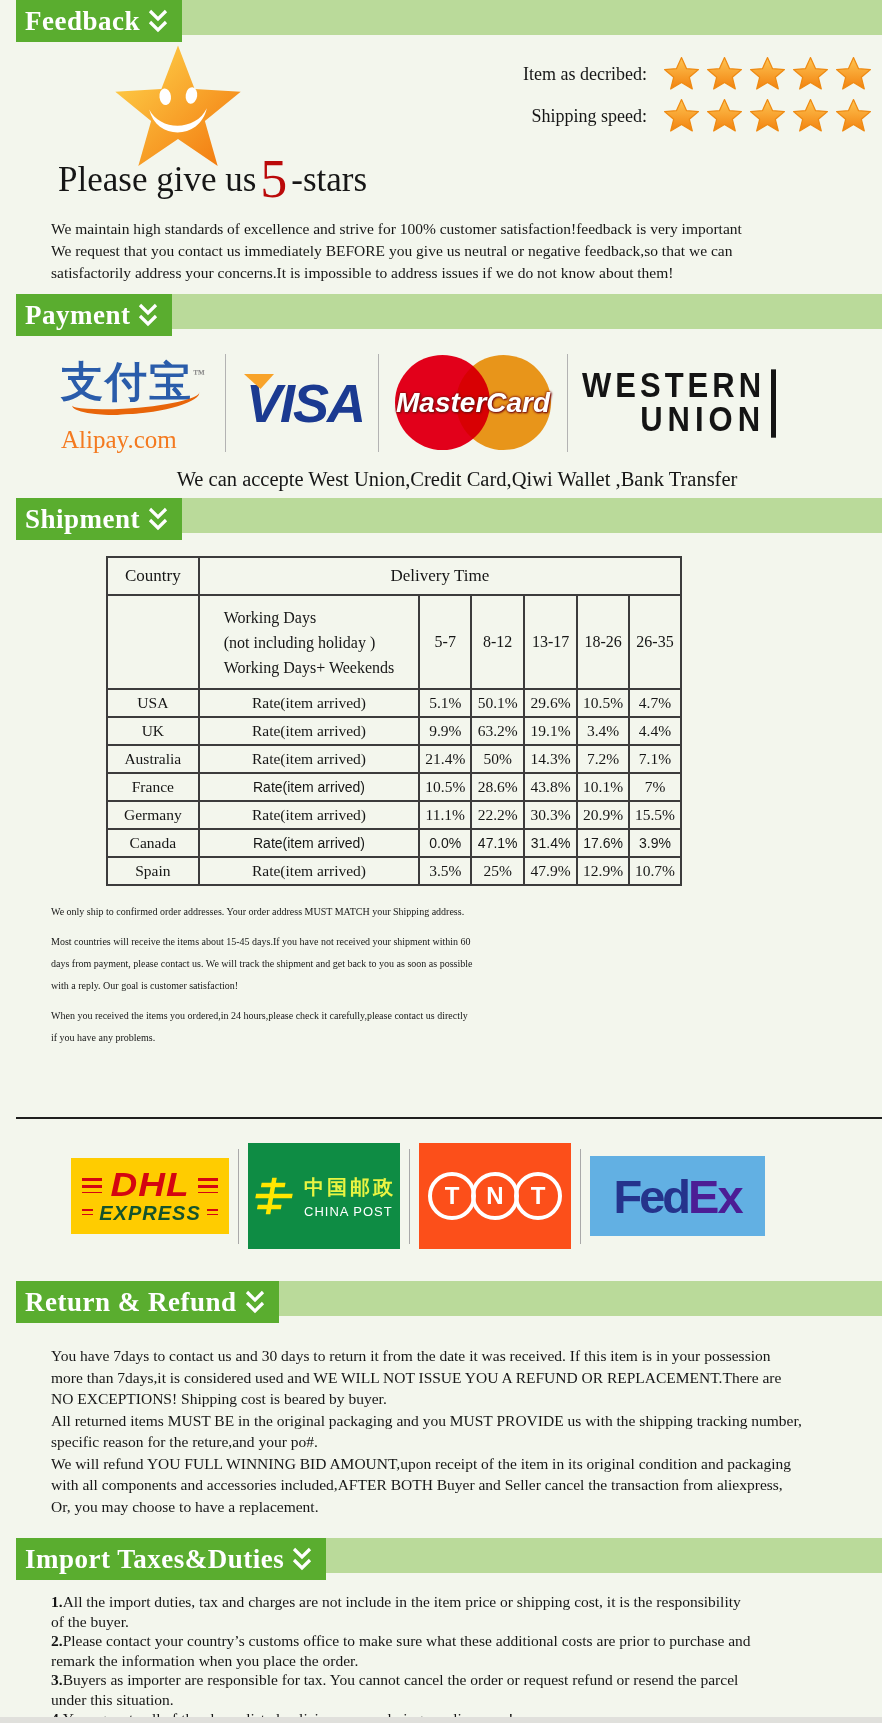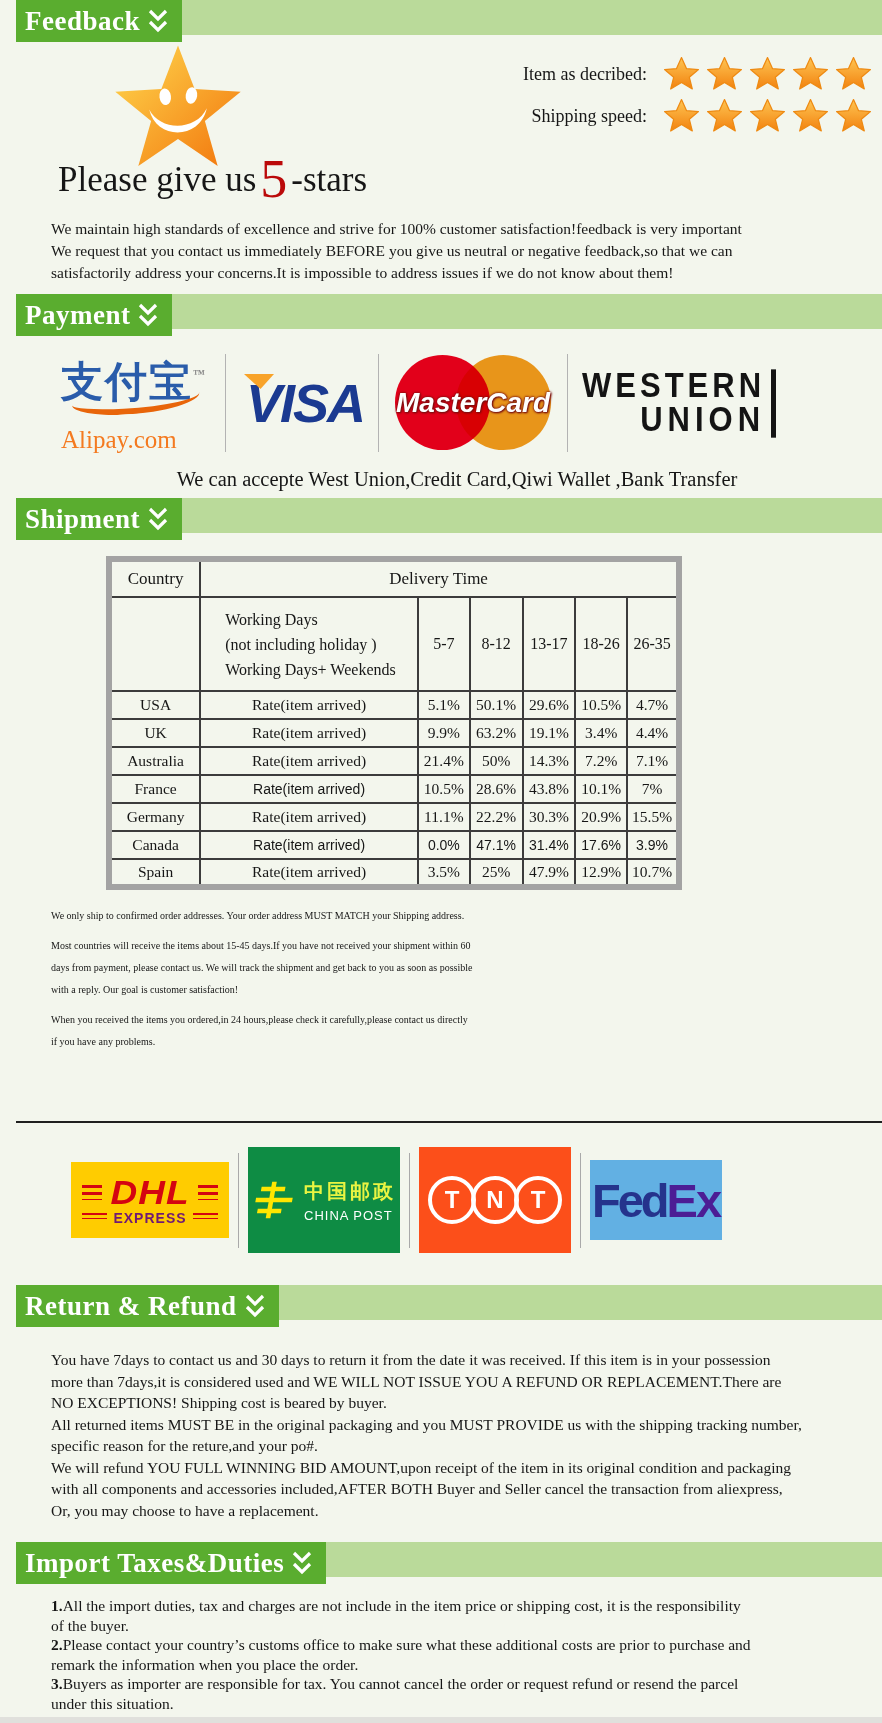--- a/index.html
+++ b/index.html
@@ -47,21 +47,21 @@
         text-shadow:0 0 3px #7a1010,0 0 2px #7a1010,1px 1px 2px #7a1010;}
   .wu{font-family:"Liberation Sans",sans-serif;font-weight:bold;color:#141414;text-align:right;
       border-right:5px solid #141414;padding-right:6px;line-height:.98;transform:scaleY(1.12);}
   .wu .l1{font-size:31px;letter-spacing:4px;}
   .wu .l2{font-size:31px;letter-spacing:5px;}
   .accept{margin-top:14px;text-align:center;font-size:20.5px;}
 
   
   .shipment-banner{margin-top:7px;}
   table.ship{border-collapse:collapse;margin:16px 0 0 90px;width:576px;
-             border:6px solid #a3a3a3;font-size:15.5px;}
+             border:2px solid #a3a3a3;font-size:15.5px;}
   table.ship td{border:2px solid #3c3c3c;text-align:center;vertical-align:middle;padding:0 2px;}
   tr.h1{height:38px;}  tr.h1 td{font-size:17px;}
   tr.h2{height:94px;}  tr.h2 td{font-size:16px;text-align:center;}
   tr.h2 td.wd{text-align:left;padding-left:24px;line-height:25px;}
   tr.r{height:28px;}
   table.ship tr:nth-child(6) td:nth-child(2){font-family:"Liberation Sans",sans-serif;font-size:14px;}
   table.ship tr:nth-child(8) td:not(:first-child){font-family:"Liberation Sans",sans-serif;font-size:14px;}
   .ship-notes{margin:15px 35px 0 35px;font-size:10px;line-height:22px;}
   .ship-notes .para{margin-bottom:8px;}
   .hr-line{height:2px;background:#1f1f1f;margin-top:68px;}
@@ -70,32 +70,32 @@
   .car-row{display:flex;align-items:center;margin:24px 0 0 55px;height:106px;}
   .car-sep{width:1px;height:95px;background:#a9a9a9;margin:0 9px;}
   .dhl{width:158px;height:76px;background:#ffcc00;display:flex;flex-direction:column;
        align-items:center;justify-content:center;}
   .dhl-top{display:flex;align-items:center;gap:8px;}
   .dhl-dash{width:20px;height:15px;background:repeating-linear-gradient(to bottom,#d40511 0 3px,transparent 3px 7px);}
   .dhl-text{color:#d40511;font-size:37px;font-weight:bold;font-style:italic;
             font-family:"Liberation Sans",sans-serif;letter-spacing:1px;transform:scaleY(.92);line-height:36px;}
   .dhl-sub-row{display:flex;align-items:center;gap:6px;width:86%;margin-top:-1px;}
   .dhl-lines{flex:1;height:9px;background:repeating-linear-gradient(to bottom,#d40511 0 1.5px,transparent 1.5px 4.5px);}
-  .dhl-sub{color:#701a75;font-weight:bold;font-size:14px;letter-spacing:1px;
+  .dhl-sub{color:#14532d;font-style:italic;font-weight:bold;font-size:20px;letter-spacing:1px;
            font-family:"Liberation Sans",sans-serif;}
   .cpost{width:152px;height:106px;background:#0e8c44;display:flex;align-items:center;justify-content:center;gap:8px;}
   .cp-col{display:flex;flex-direction:column;}
   .cp-cn{color:#e9f442;font-size:20px;font-weight:bold;letter-spacing:3px;}
   .cp-en{color:#fff;font-size:13px;font-family:"Liberation Sans",sans-serif;letter-spacing:1px;margin-top:3px;}
   .tnt{width:152px;height:106px;background:#fc4f1a;display:flex;align-items:center;justify-content:center;}
   .tnt-c{width:40px;height:40px;border:4px solid #fff;border-radius:50%;display:flex;align-items:center;
          justify-content:center;color:#fff;font-weight:bold;font-size:24px;
          font-family:"Liberation Sans",sans-serif;}
   .tnt-c + .tnt-c{margin-left:-5px;}
-  .fedex{width:132px;height:80px;background:#62b0e3;display:flex;align-items:center;justify-content:center;}
+  .fedex{width:175px;height:80px;background:#62b0e3;display:flex;align-items:center;justify-content:center;}
   .fx1{color:#25338c;font-size:47px;font-weight:bold;font-family:"Liberation Sans",sans-serif;letter-spacing:-3px;}
   .fx2{color:#4c1d95;font-size:47px;font-weight:bold;font-family:"Liberation Sans",sans-serif;letter-spacing:-2px;}
 
   
   .refund-banner{margin-top:32px;}
   .refund-text{margin:22px 35px 0 35px;font-size:15.5px;line-height:21.5px;}
   .import-banner{margin-top:21px;}
   .import-list{margin:12px 35px 0 35px;font-size:15.5px;line-height:19.5px;}
   .imp-item b{font-weight:bold;}
   .bottom-bar{position:absolute;left:0;bottom:0;width:100%;height:6px;background:#e0e0dc;}

